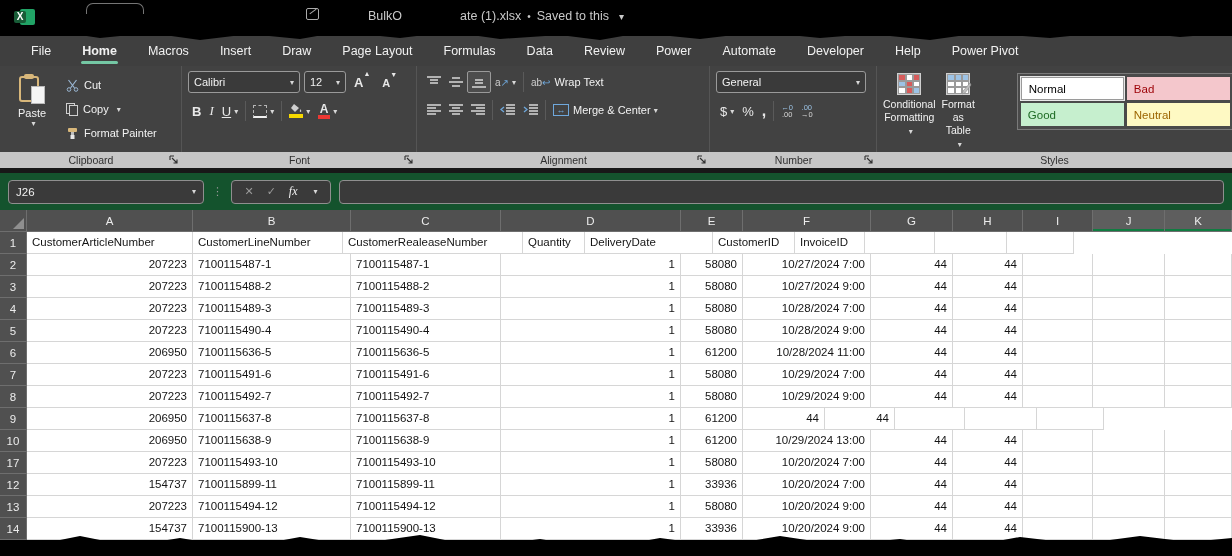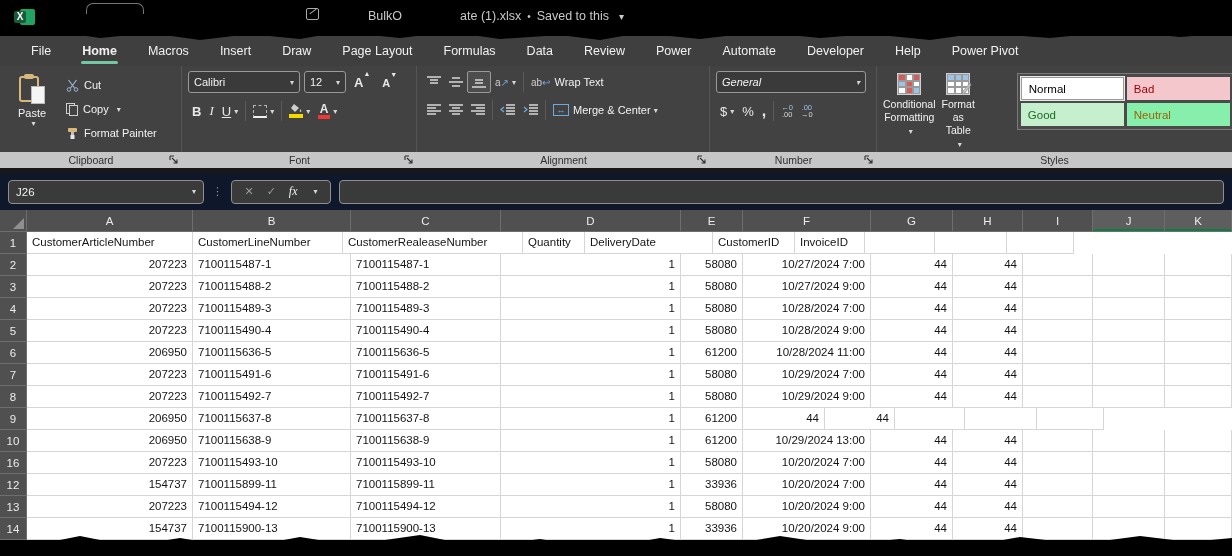--- a/index.html
+++ b/index.html
@@ -93,24 +93,24 @@
   .styles-wrap { display:flex; gap:6px; align-items:flex-start; }
   .bigbtn { display:flex; flex-direction:column; align-items:center; width:72px; padding-top:2px; }
   .bigbtn .cap { color:#f2f2f2; font-size:10.5px; text-align:center; line-height:13px; margin-top:3px; }
   .cf-ico, .ft-ico { width:24px; height:22px; display:grid; grid-template-columns:repeat(3,1fr); grid-template-rows:repeat(3,1fr); border:1px solid #cfcfcf; background:#424242; }
   .cf-ico i, .ft-ico i { border:0.5px solid #9a9a9a; }
   .gallery { border:1px solid #7a7a7a; background:#4a4a4a; padding:3px; display:grid; grid-template-columns:103px 103px; grid-template-rows:23px 23px; gap:3px; margin-top:2px;margin-left:36px; }
   .chip { font-size:11.5px; display:flex; align-items:center; padding-left:7px; cursor:default; }
   .chip-normal { background:#fff; color:#000; border:1px solid #9a9a9a; outline:1px solid #e8e8e8; }
   .chip-bad { background:#f4c7cc; color:#9c0006; }
   .chip-good { background:#c6efce; color:#1e6b24; }
-  .chip-neutral { background:#86efac; color:#9c6500; }
-
-  
-  .fbar { position:absolute; left:0; top:173px; width:1232px; height:37px; background:#0f172a; display:flex; align-items:center; z-index:1; }
+  .chip-neutral { background:#fef9c3; color:#9c6500; }
+
+  
+  .fbar { position:absolute; left:0; top:173px; width:1232px; height:37px; background:#14532d; display:flex; align-items:center; z-index:1; }
   .namebox { margin-left:8px; width:196px; height:24px; background:#3a3a3a; border:1px solid #8f8f8f; border-radius:4px;
              color:#f0f0f0; font-size:11.5px; display:flex; align-items:center; padding:0 7px; justify-content:space-between; }
   .dots { color:#9a9a9a; font-size:11px; margin:0 8px; letter-spacing:0; }
   .fxbox { width:100px; height:24px; border:1px solid #8f8f8f; border-radius:4px; background:#3a3a3a; display:flex; align-items:center; justify-content:space-around; padding:0 6px; }
   .fxbox .gx { color:#9a9a9a; font-size:11px; }
   .fxbox .fx { color:#f0f0f0; font-size:12px; font-style:italic; font-family:"Liberation Serif", serif; }
   .finput { flex:1; margin:0 8px 0 8px; height:24px; background:#3a3a3a; border:1px solid #8f8f8f; border-radius:4px; color:#f0f0f0; font-size:11.5px; padding:0 6px; line-height:22px; }
 
   
   .grid { position:absolute; left:0; top:210px; width:1232px; background:#fff; }
@@ -323,21 +323,21 @@
         <div class="vsep"></div>
         <div class="iconbtn">
           <span class="merge-ico">↔</span>
           <span class="merge-lbl">Merge &amp; Center</span>
           <span class="chev">▾</span>
         </div>
       </div>
     </div>
 
     <div class="rgroup rg-number">
-      <div class="combo" style="width:150px;font-style:italic;">
+      <div class="combo" style="width:150px;">
         <span>General</span>
         <span class="chev">▾</span>
       </div>
       <div class="num-row2">
         <div class="iconbtn">
             <span class="dollar">$</span>
             <span class="chev">▾</span>
           </div>
         <div class="iconbtn">
             <span class="pct">%</span>
@@ -606,21 +606,21 @@
           <div class="cell r" style="width: 180px;">1</div>
           <div class="cell r" style="width: 62px;">61200</div>
           <div class="cell r" style="width: 128px;">10/29/2024 13:00</div>
           <div class="cell r" style="width: 82px;">44</div>
           <div class="cell r" style="width: 70px;">44</div>
           <div class="cell l" style="width: 70px;"></div>
           <div class="cell l" style="width: 72px;"></div>
           <div class="cell l" style="width: 67px;"></div>
         </div>
         <div class="grow">
-          <div class="rh">16</div>
+          <div class="rh">17</div>
           <div class="cell r" style="width: 166px;">207223</div>
           <div class="cell l" style="width: 158px;">7100115493-10</div>
           <div class="cell l" style="width: 150px;">7100115493-10</div>
           <div class="cell r" style="width: 180px;">1</div>
           <div class="cell r" style="width: 62px;">58080</div>
           <div class="cell r" style="width: 128px;">10/20/2024 7:00</div>
           <div class="cell r" style="width: 82px;">44</div>
           <div class="cell r" style="width: 70px;">44</div>
           <div class="cell l" style="width: 70px;"></div>
           <div class="cell l" style="width: 72px;"></div>

